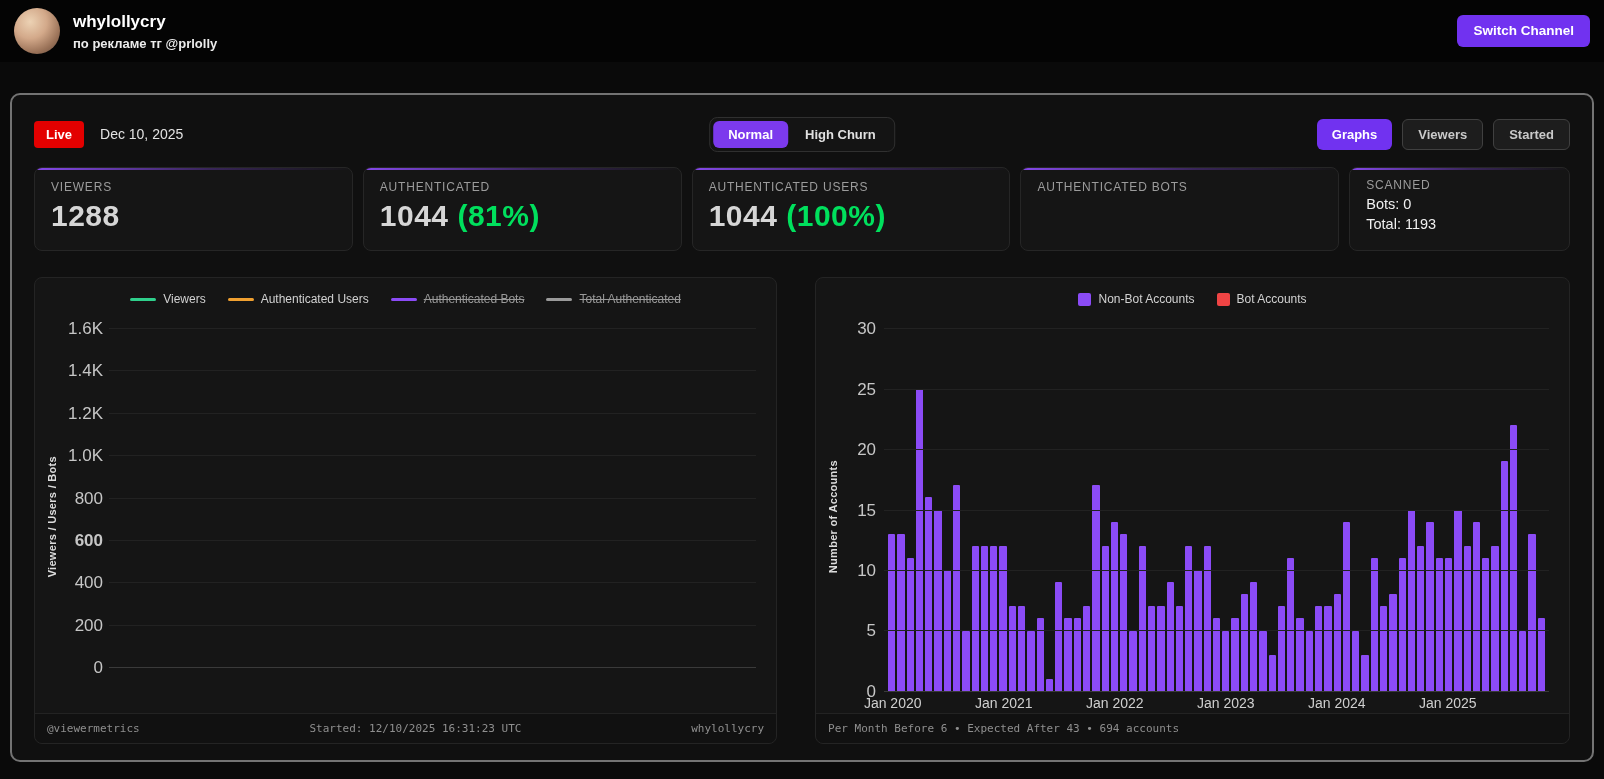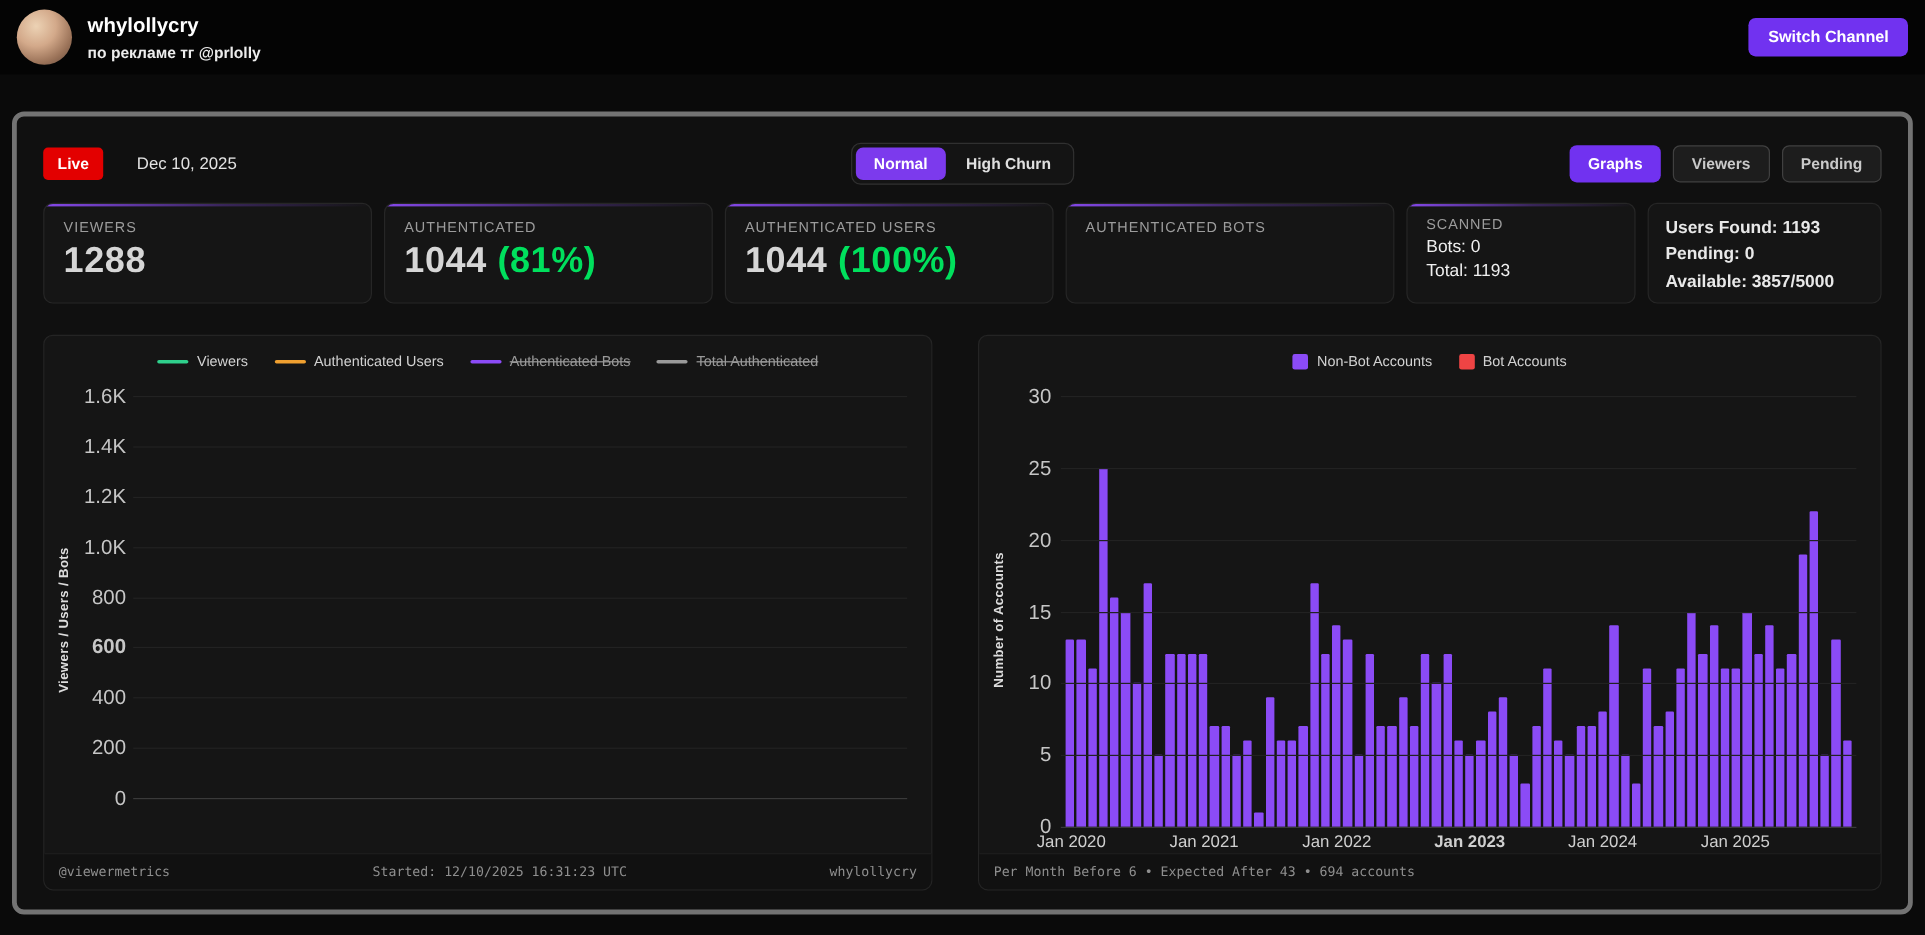--- a/index.html
+++ b/index.html
@@ -35,33 +35,33 @@
   }
   .btn.purple { background:#7132f0; }
   .btn.outline { background:#070707; border:1px solid #ededed; }
   .btn.dark { background:#1d1d1d; border:1px solid #404040; color:#c9c9c9; font-weight:600; }
   .btn.sm { padding:8px 15px; font-size:13px; }
 
   
   .panel {
     position:absolute; top:93px; left:10px; right:10px; bottom:17px;
     background:#101010;
-    border:4px solid #737373;
+    border:2px solid #737373;
     border-radius:10px;
   }
   
   .toolbar {
     position:absolute; top:22px; left:22px; right:22px; height:34px;
     display:flex; align-items:center;
   }
   .live-badge {
     background:#e30000; color:#fff; font-weight:bold; font-size:13px;
     padding:7px 12px; border-radius:4px; line-height:1;
   }
-  .date { margin-left:28px; font-size:14px; color:#e2e2e2; }
+  .date { margin-left:16px; font-size:14px; color:#e2e2e2; }
   .mode-toggle {
     position:absolute; left:50%; transform:translateX(-50%);
     display:flex; align-items:center; gap:2px;
     background:#141414; border:1px solid #303030; border-radius:8px; padding:3px;
   }
   .toggle-opt {
     border:none; background:transparent; color:#e0e0e0; cursor:pointer;
     font-family:"Liberation Sans", sans-serif;
     font-size:13px; font-weight:600; padding:7px 15px; border-radius:6px; line-height:1;
   }
@@ -172,21 +172,21 @@
   <div class="toolbar">
     <span class="live-badge">Live</span>
     <span class="date">Dec 10, 2025</span>
     <div class="mode-toggle">
       <button class="toggle-opt active">Normal</button>
       <button class="toggle-opt">High Churn</button>
     </div>
     <div class="view-buttons">
       <button class="btn purple sm">Graphs</button>
       <button class="btn dark sm">Viewers</button>
-      <button class="btn dark sm">Pending</button>
+      <button class="btn dark sm">Started</button>
     </div>
   </div>
 
   <div class="cards">
     <div class="card accent">
       <div class="card-label">VIEWERS</div>
       <div class="card-value"><span>1288</span></div>
     </div>
     <div class="card accent">
       <div class="card-label">AUTHENTICATED</div>
@@ -197,25 +197,20 @@
       <div class="card-value"><span>1044</span> <span class="green">(100%)</span></div>
     </div>
     <div class="card accent">
       <div class="card-label">AUTHENTICATED BOTS</div>
       <div class="card-value"><span></span></div>
     </div>
     <div class="card accent sm">
       <div class="card-label">SCANNED</div>
       <div class="card-line">Bots: 0</div>
       <div class="card-line">Total: 1193</div>
-    </div>
-    <div class="card info">
-      <div class="info-line">Users Found: 1193</div>
-      <div class="info-line">Pending: 0</div>
-      <div class="info-line">Available: 3857/5000</div>
     </div>
   </div>
 
   <div class="charts">
 
     <section class="chart left">
       <div class="legend" id="line-legend">
           <div class="legend-item">
             <div class="legend-line" style="background: rgb(47, 208, 140);"></div>
             <div class="legend-label">Viewers</div>
@@ -367,21 +362,21 @@
               <div class="ytick" style="top: 66.6667%;">10</div>
               <div class="gridline" style="top: 83.3333%;"></div>
               <div class="ytick" style="top: 83.3333%;">5</div>
               <div class="gridline axis-zero" style="top: 100%;"></div>
               <div class="ytick" style="top: 100%;">0</div>
             </div>
           <div class="x-axis" id="bar-xaxis">
               <div class="xtick" style="left: 0.704225%;">Jan 2020</div>
               <div class="xtick" style="left: 17.6056%;">Jan 2021</div>
               <div class="xtick" style="left: 34.507%;">Jan 2022</div>
-              <div class="xtick" style="left: 51.4085%; font-weight: bold;">Jan 2023</div>
+              <div class="xtick" style="left: 51.4085%;">Jan 2023</div>
               <div class="xtick" style="left: 68.3099%;">Jan 2024</div>
               <div class="xtick" style="left: 85.2113%;">Jan 2025</div>
             </div>
         </div>
       </div>
       <div class="chart-footer single">
         <span>Per Month Before 6 • Expected After 43 • 694 accounts</span>
       </div>
     </section>
 

